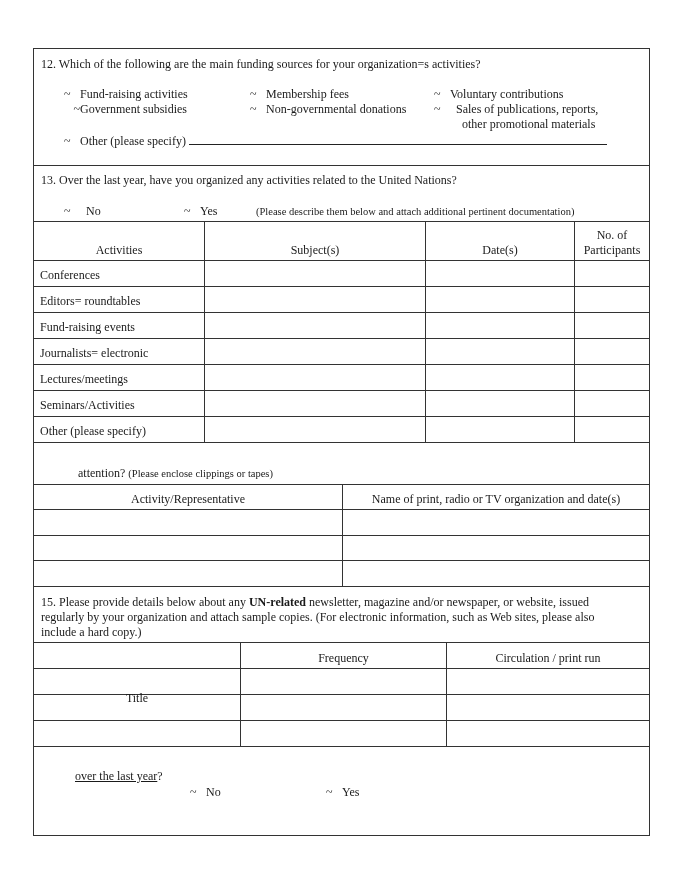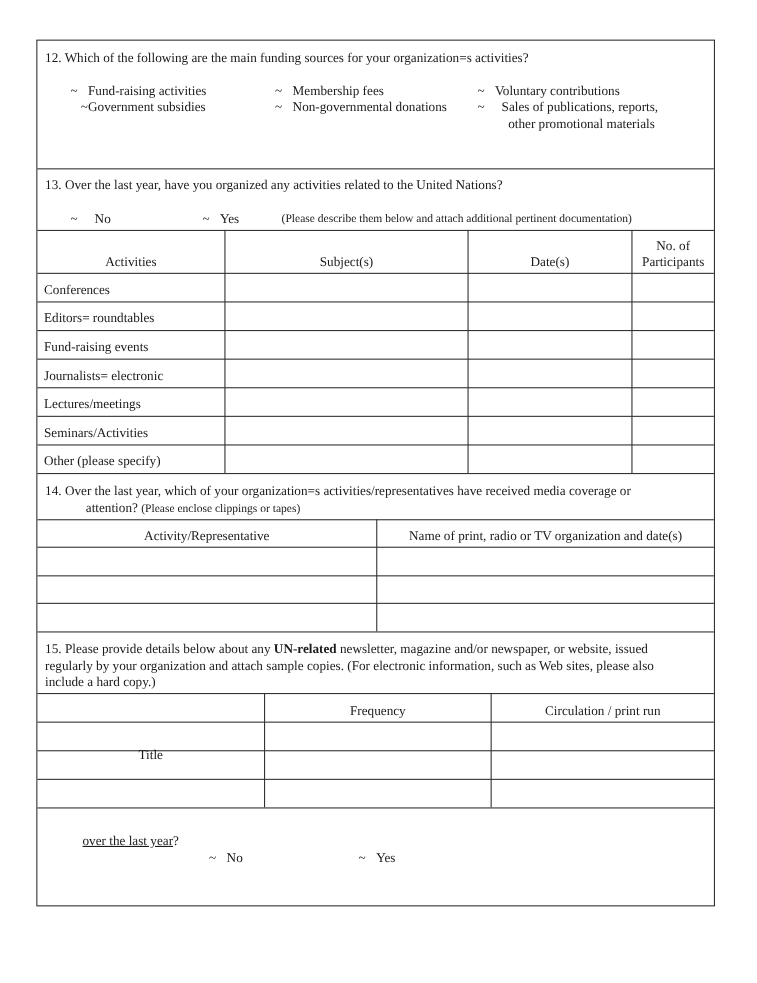--- a/index.html
+++ b/index.html
@@ -1,18 +1,18 @@
 <!DOCTYPE html>
 <html><head>
 <meta charset="utf-8">
 <style>
   html, body { margin:0; padding:0; background:#ffffff; }
   body { width:688px; height:894px; position:relative; overflow:hidden;
          font-family:"Liberation Serif", "DejaVu Serif", serif; color:#1a1a1a; font-size:12px; }
-  .form { position:absolute; left:33px; top:36px; width:617px; height:788px;
+  .form { position:absolute; left:33px; top:48px; width:617px; height:788px;
           border:1.5px solid #333; box-sizing:border-box;font-family:Liberation Serif, serif; }
   .abs { position:absolute; white-space:nowrap; line-height:14px; }
   .hl { position:absolute; height:0; border-top:1.5px solid #333; }
   .vl { position:absolute; width:0; border-left:1.5px solid #333; }
   .small { font-size:10.5px; }
   .tilde { display:inline-block; width:16px; }
   .uline { text-decoration:underline; }
   .blank { display:inline-block; border-bottom:1px solid #222; height:11px; vertical-align:baseline; }
   .cell { position:absolute; }
   .center { text-align:center; }
@@ -36,20 +36,24 @@
   <div class="abs" style="left:30px;top:53px;text-align:right;">
     <span class="tilde">~</span><span>Government subsidies</span>
   </div>
   <div class="abs" style="left:216px;top:53px;">
     <span class="tilde">~</span><span>Non-governmental donations</span>
   </div>
   <div class="abs" style="left:400px;top:53px;">
     <span class="tilde" style="width:22px">~</span><span>Sales of publications, reports,</span>
   </div>
   <div class="abs" style="left:428px;top:68px;">other promotional materials</div>
+  <div class="abs" style="left:30px;top:84px;">
+    <span class="tilde">~</span><span>Other (please specify)</span>
+    <span class="blank" style="width:418px"></span>
+  </div>
 
   <div class="hl" style="left:0;top:116px;width:615px;"></div>
 
   <div class="abs" style="left:7px;top:124px;">13.  Over the last year, have you organized any activities related to the United Nations?</div>
   <div class="abs" style="left:30px;top:155px;">
     <span class="tilde" style="width:22px">~</span><span>No</span>
   </div>
   <div class="abs" style="left:150px;top:155px;">
     <span class="tilde">~</span><span>Yes</span>
   </div>
@@ -81,21 +85,20 @@
     <div class="abs" style="left:6px;top:297px;">Journalists= electronic</div>
     <div class="abs" style="left:6px;top:323px;">Lectures/meetings</div>
     <div class="abs" style="left:6px;top:349px;">Seminars/Activities</div>
     <div class="abs" style="left:6px;top:375px;">Other (please specify)</div>
 
     <div class="cell" style="left:171px;top:212px;width:219px;height:25px;"></div>
     <div class="cell" style="left:392px;top:212px;width:147px;height:25px;"></div>
     <div class="cell" style="left:541px;top:212px;width:73px;height:25px;"></div>
   </div>
 
-  <div class="abs" style="left:7px;top:402px;">14.  Over the last year, which of your organization=s activities/representatives have received media coverage or</div>
   <div class="abs" style="left:44px;top:417px;">
     <span>attention?</span>
     <span class="small">(Please enclose clippings or tapes)</span>
   </div>
 
   <div>
     <div class="hl" style="left:0;top:435px;width:615px;"></div>
     <div class="hl" style="left:0;top:460px;width:615px;"></div>
     <div class="hl" style="left:0;top:486px;width:615px;"></div>
     <div class="hl" style="left:0;top:511px;width:615px;"></div>

